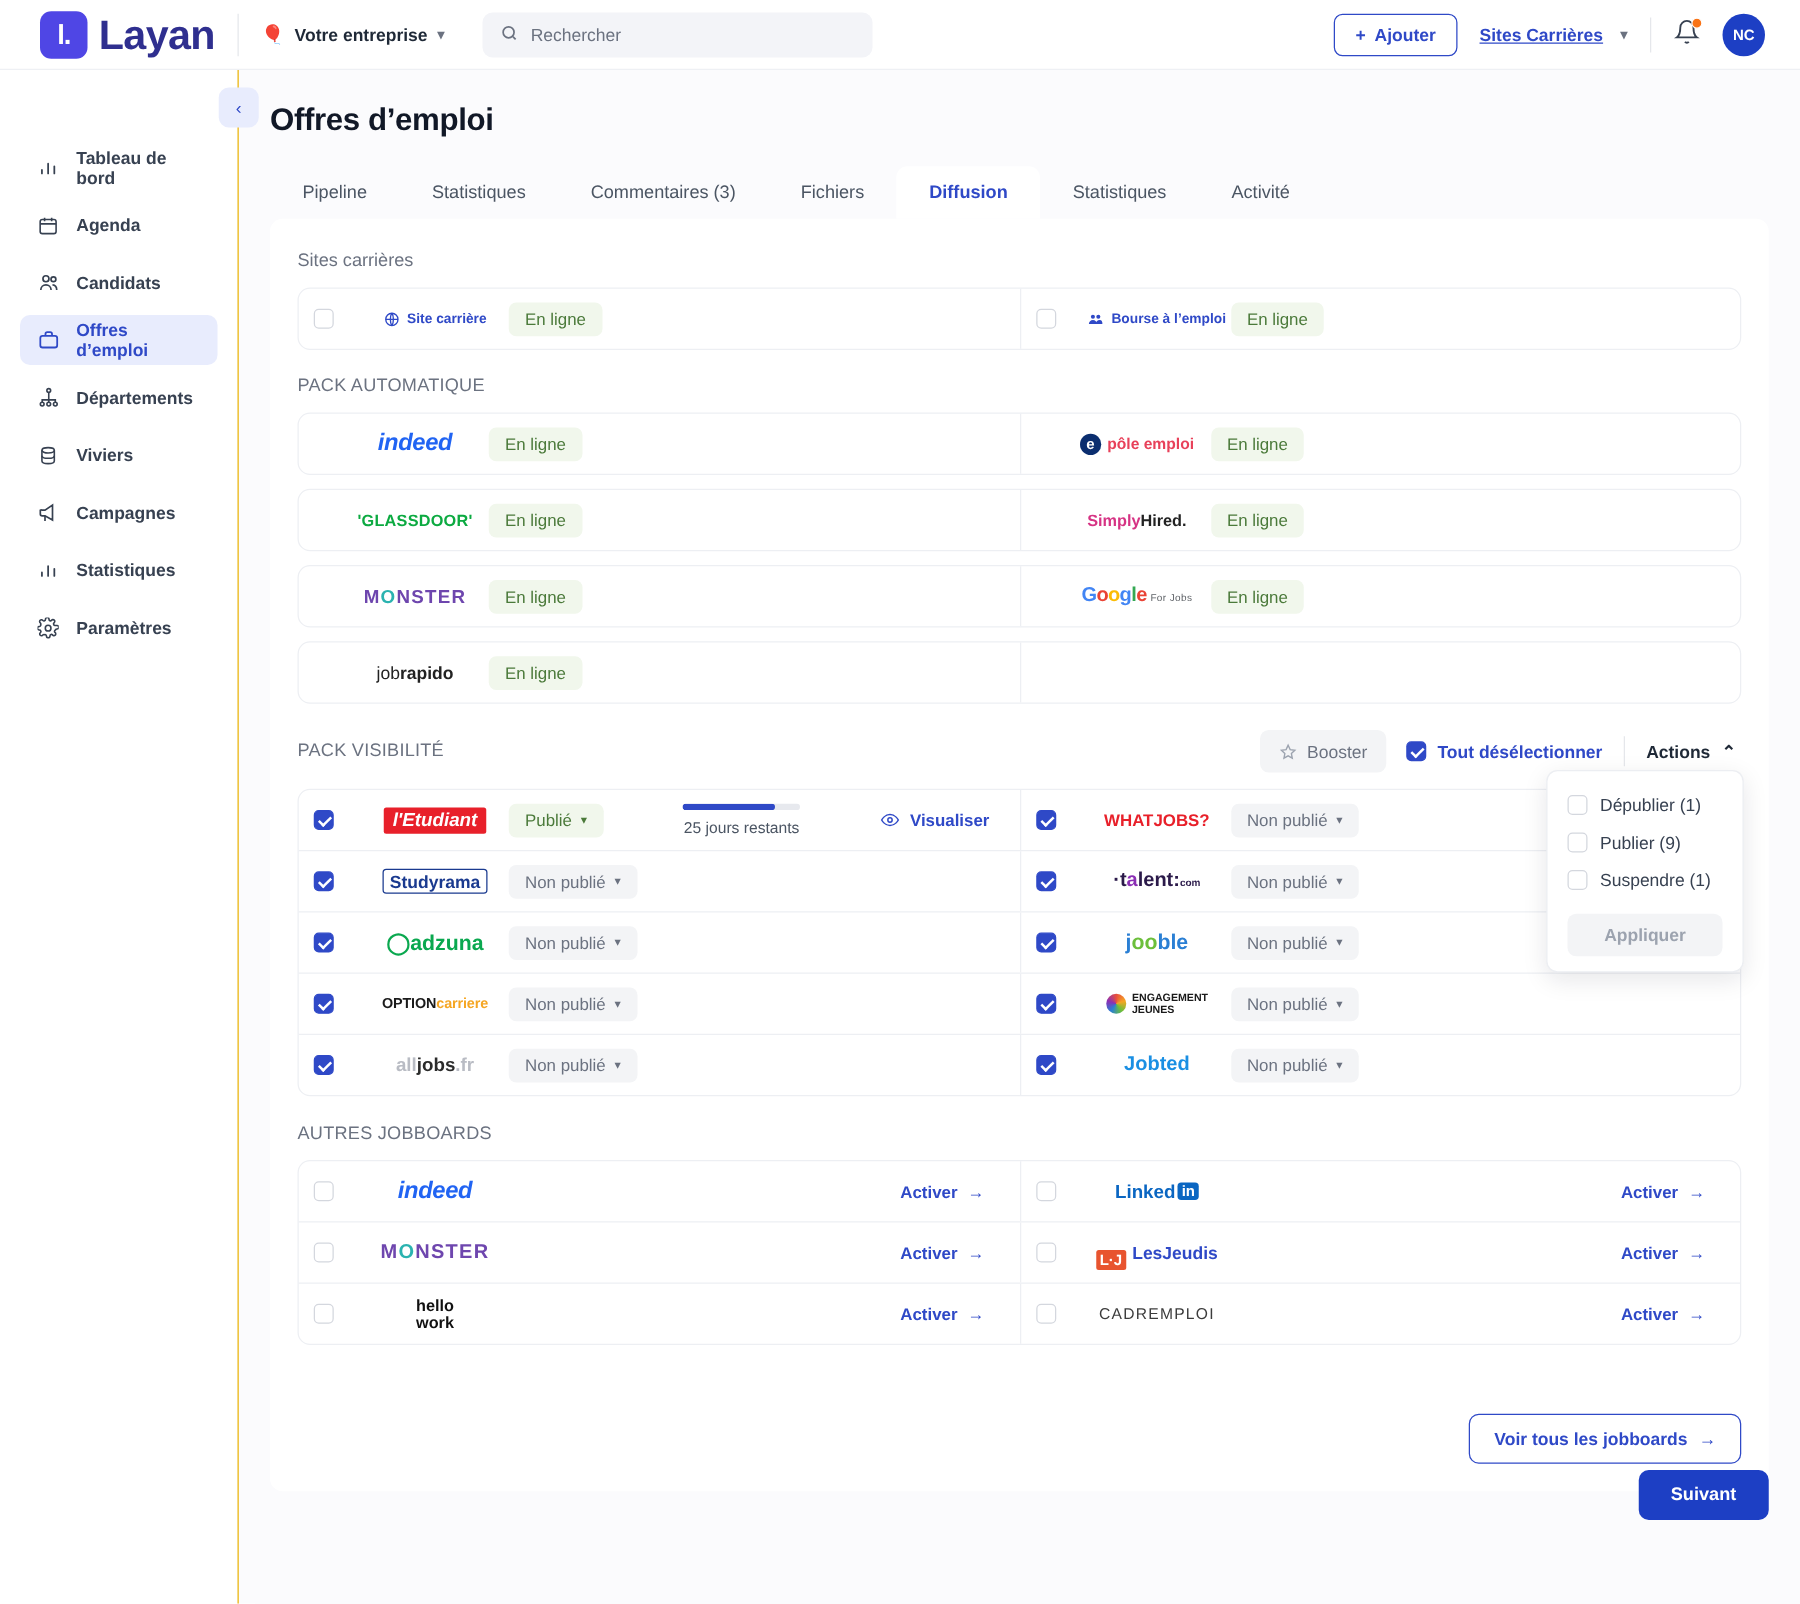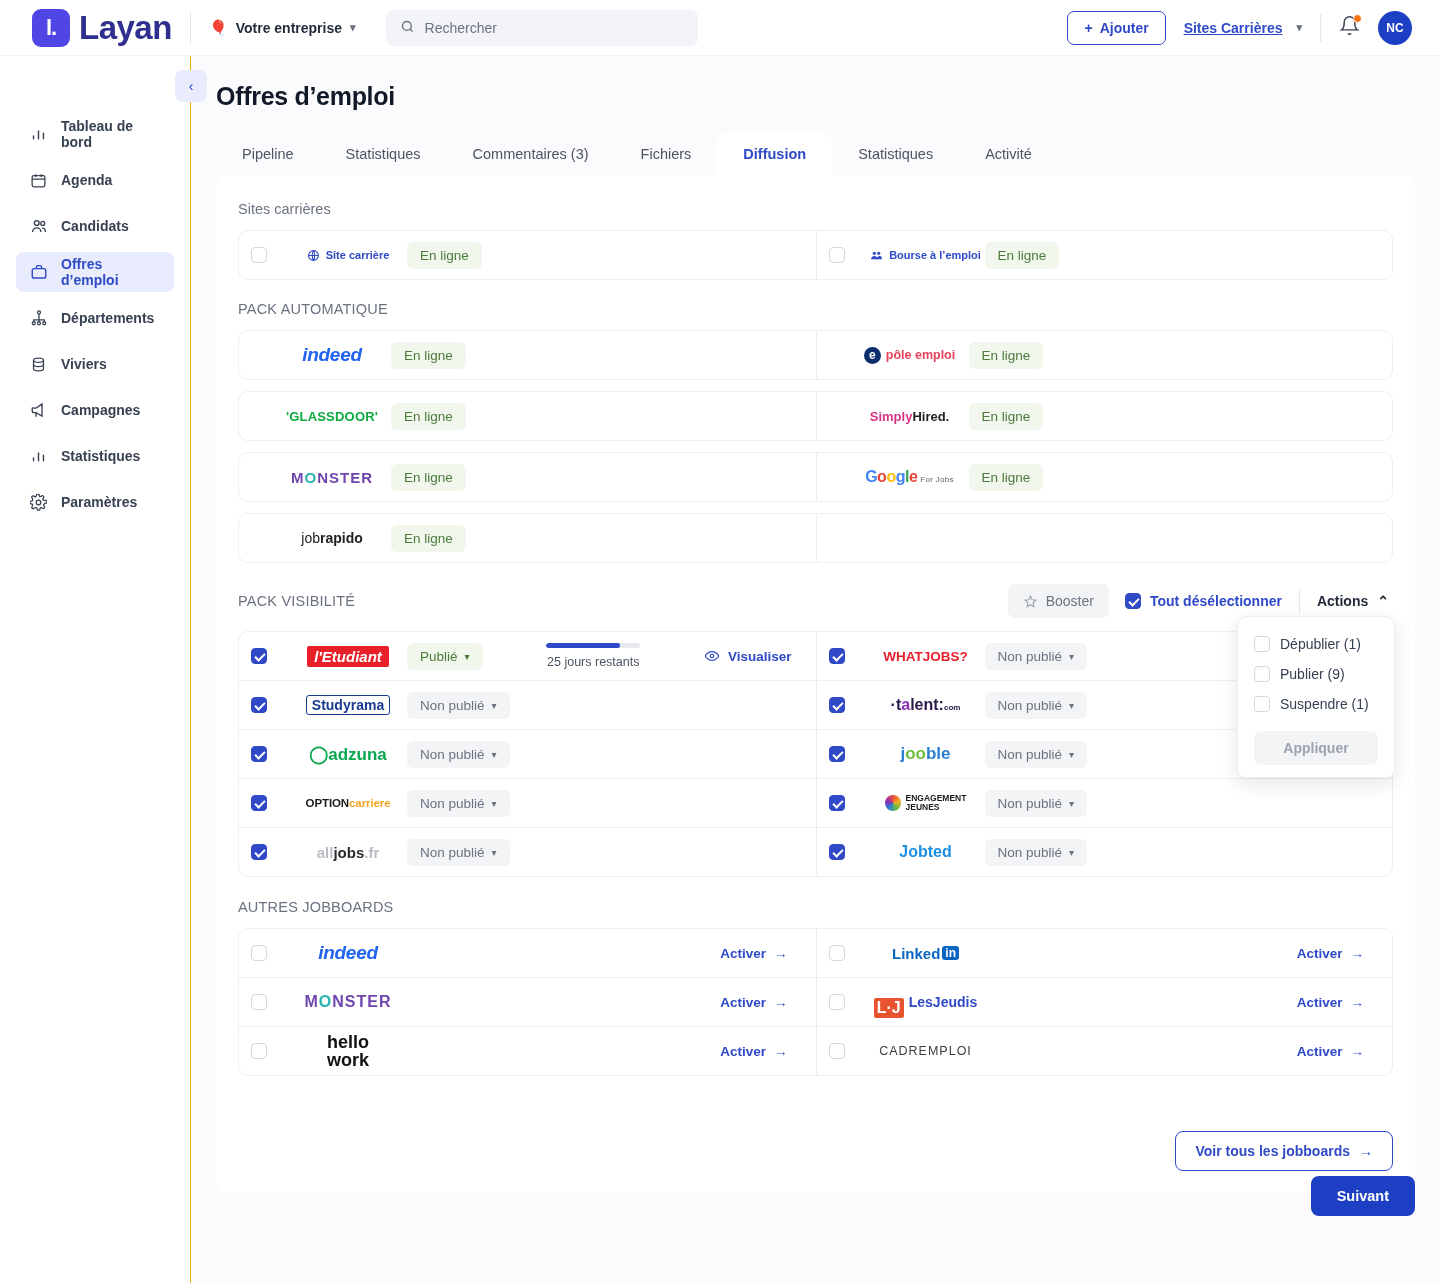--- a/index.html
+++ b/index.html
@@ -250,24 +250,24 @@
   .lg-ej { display: flex; align-items: center; gap: 5px; }
   .lg-ej .burst { width: 16px; height: 16px; border-radius: 50%;
     background: conic-gradient(#e84f3d,#f5a623,#6cbf3b,#2a7fd4,#8b2fb5,#e84f3d); }
   .lg-ej .t { font-size: 8.5px; font-weight: 800; line-height: 1.05; color: #1b1b1b; text-align: left;}
   .lg-jobted { color: #1a8fe3; font-size: 16px; font-weight: 800; }
   .lg-linkedin { display: flex; align-items: center; gap: 2px; }
   .lg-linkedin .t { color: #0a66c2; font-size: 15px; font-weight: 800; }
   .lg-linkedin .sq { background: #0a66c2; color: #fff; font-size: 12px; font-weight: 800;
     border-radius: 3px; padding: 0px 3px; }
   .lg-lesjeudis { display: flex; align-items: center; gap: 5px; }
-  .lg-lesjeudis .m { background: #e8542f; color: #fff; font-size: 16px; font-weight: 800;
+  .lg-lesjeudis .m { background: #e8542f; color: #fff; font-size: 12px; font-weight: 800;
     border-radius: 2px; padding: 1px 3px; margin-top: 12px; }
   .lg-lesjeudis .t { color: #2f49c7; font-size: 14px; font-weight: 800; }
-  .lg-hellowork { font-size: 18px; font-weight: 800; line-height: 1; text-align: center; color: #111; }
+  .lg-hellowork { font-size: 13px; font-weight: 800; line-height: 1; text-align: center; color: #111; }
   .lg-cadremploi { font-size: 12.5px; color: #3c3c3c; letter-spacing: 1px; }
   .lg-sitecarriere { display:flex; align-items:center; gap:6px; color:#2f49c7; font-size:11px; font-weight:800;}
   .lg-bourse { display:flex; align-items:center; gap:6px; color:#2f49c7; font-size:11px; font-weight:800;}
 </style>
 </head>
 <body>
 
 <div class="topbar">
   <div class="logo-wrap">
     <div class="logo-mark">l.</div>

